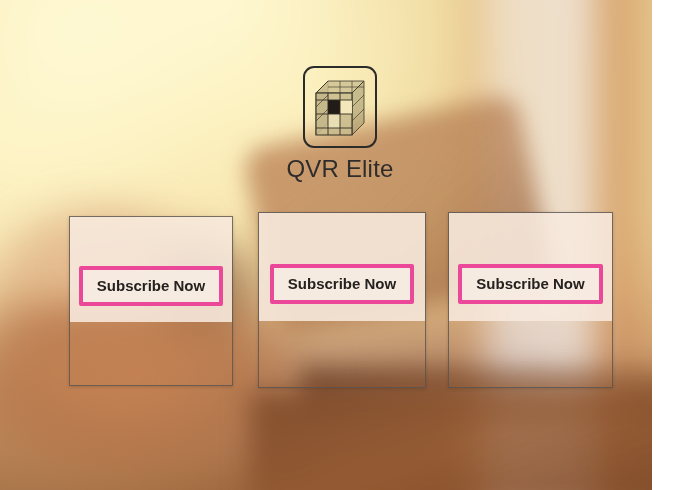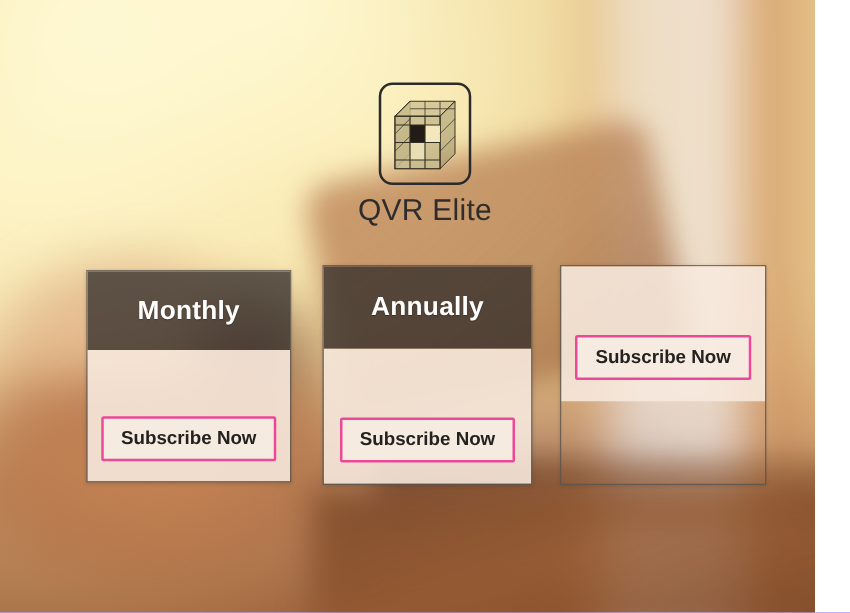--- a/index.html
+++ b/index.html
@@ -170,21 +170,21 @@
     background: rgba(247,233,222,0.88);
     display: flex;
     align-items: flex-end;
     justify-content: center;
     padding-bottom: 16px;
     box-sizing: border-box;
   }
   .subscribe-btn {
     display: inline-block;
     box-sizing: border-box;
-    border: 2px solid #ec4899;
+    border: 4px solid #ec4899;
     background: rgba(246,235,226,0.92);
     color: #25211f;
     font-size: 15px;
     font-weight: 700;
     font-family: "Liberation Sans", sans-serif;
     padding: 8px 14px;
     border-radius: 2px;
     cursor: pointer;
     white-space: nowrap;
     line-height: 1.1;
@@ -249,32 +249,26 @@
           <line x1="2" y1="42" x2="14" y2="30"></line>
         </g>
       </svg>
     </div>
     <div class="app-title">QVR Elite</div>
   </div>
 
   <div class="plans">
 
     <div class="plan-card" id="card-monthly">
-      <div class="plan-head">
-        <span class="plan-head-title">Monthly</span>
-      </div>
       <div class="plan-body">
         <button class="subscribe-btn">Subscribe Now</button>
       </div>
     </div>
 
     <div class="plan-card" id="card-annually">
-      <div class="plan-head">
-        <span class="plan-head-title">Annually</span>
-      </div>
       <div class="plan-body">
         <button class="subscribe-btn">Subscribe Now</button>
       </div>
     </div>
 
     <div class="plan-card" id="card-3year">
       <div class="plan-body">
         <button class="subscribe-btn">Subscribe Now</button>
       </div>
     </div>

